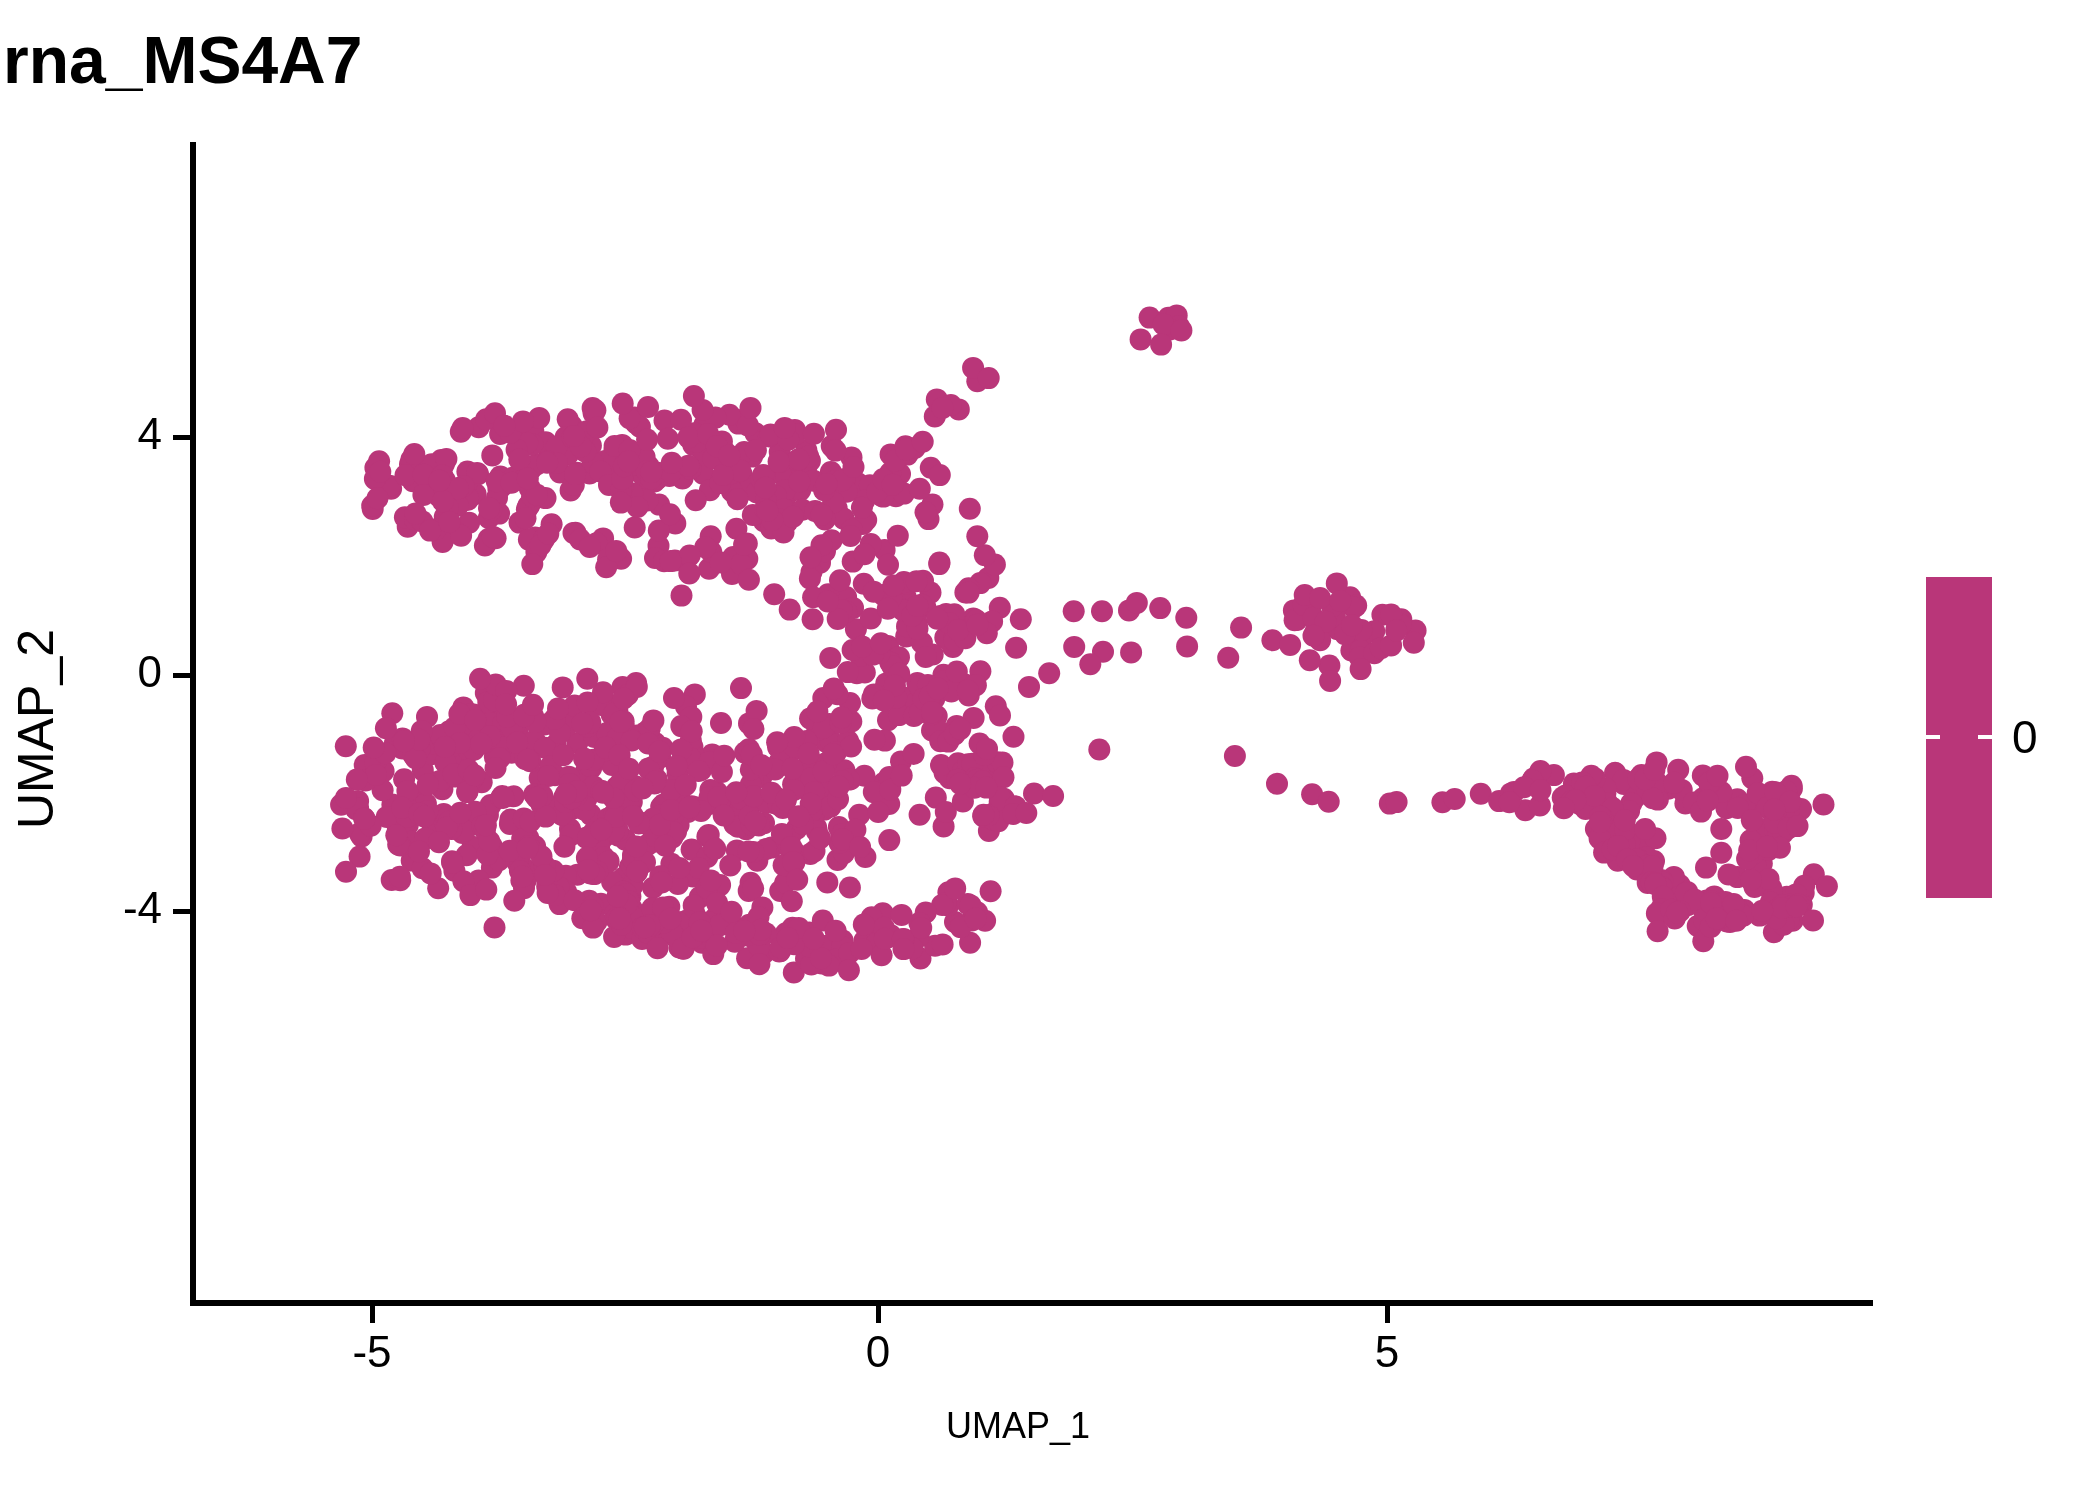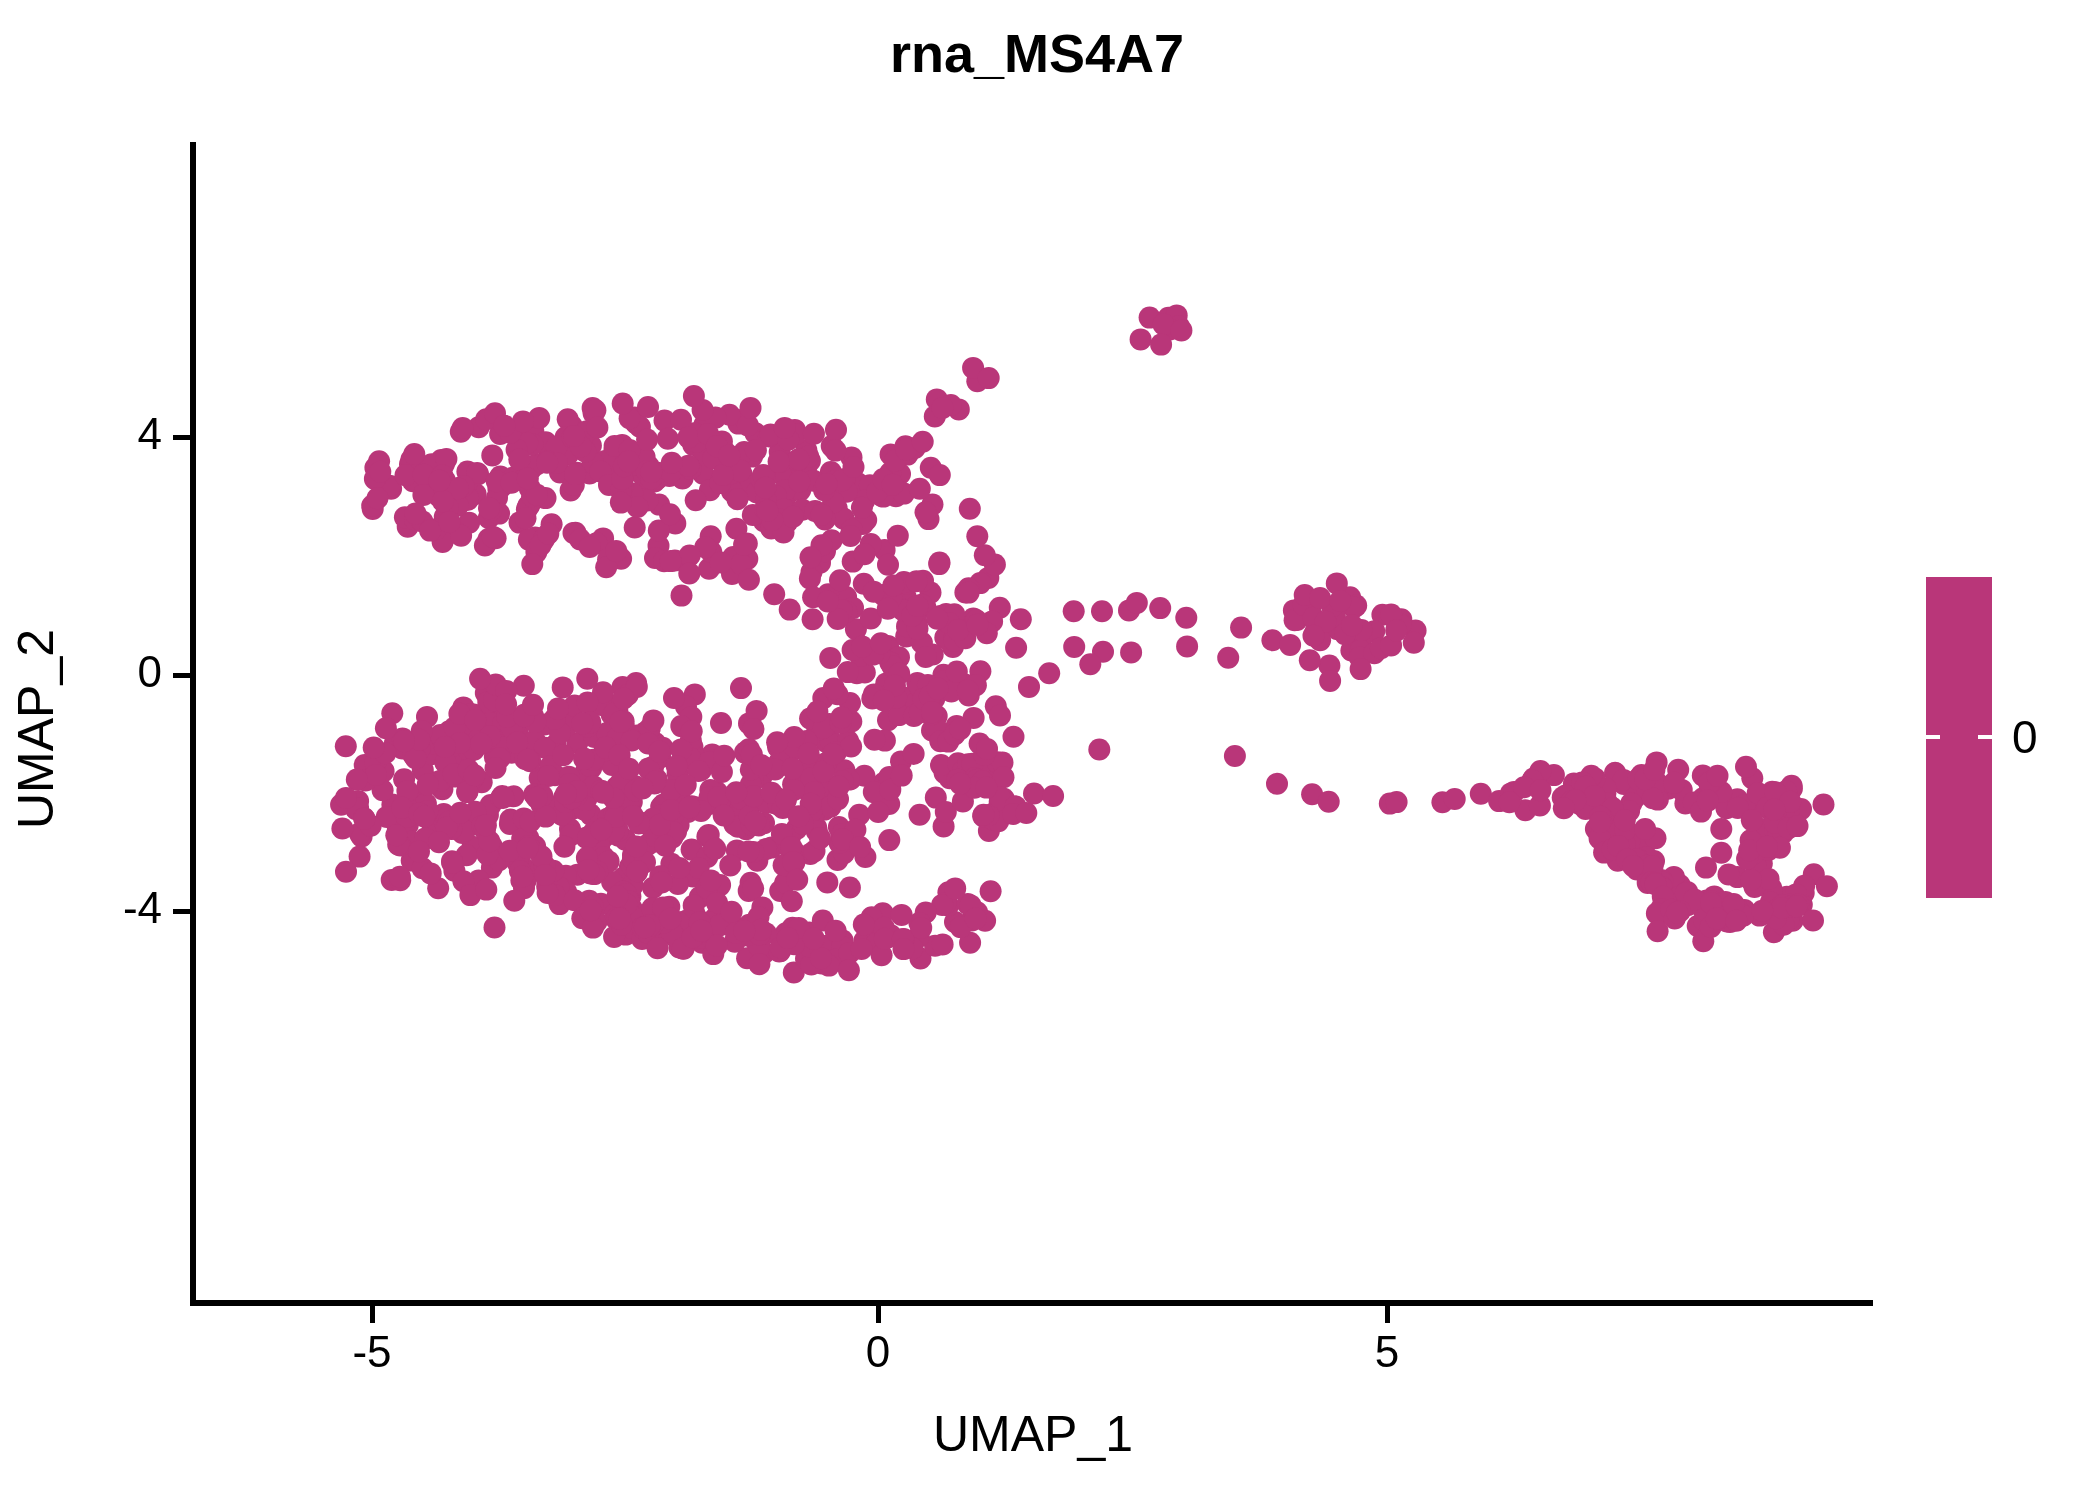--- a/index.html
+++ b/index.html
@@ -2,41 +2,41 @@
 <html><head>
 <meta charset="utf-8">
 <title>rna_MS4A7 UMAP</title>
 <style>
   html,body{margin:0;padding:0;background:#ffffff;}
   body{width:2100px;height:1500px;overflow:hidden;font-family:"Liberation Sans",sans-serif;}
   #root{position:relative;width:2100px;height:1500px;background:#ffffff;}
 
   
   .plot-title{
-    position:absolute;left:12px;top:22px;width:2050px;
-    text-align:center;font-size:54px;font-weight:bold;color:#000000;
+    position:absolute;left:3px;top:22px;width:2050px;
+    text-align:left;font-size:66px;font-weight:bold;color:#000000;
     font-family:"Liberation Sans",sans-serif;letter-spacing:0px;
   }
 
   
   .panel{position:absolute;left:193px;top:142px;width:1680px;height:1161px;background:#ffffff;}
   .axis-line-y{position:absolute;left:190px;top:142px;width:6px;height:1164px;background:#000000;}
   .axis-line-x{position:absolute;left:190px;top:1300px;width:1683px;height:6px;background:#000000;}
 
   .tick{position:absolute;background:#000000;}
   .tick-y{width:17px;height:5px;left:173px;}
   .tick-x{height:17px;width:5px;top:1306px;}
 
   .ticklabel{position:absolute;color:#000000;font-size:44px;font-family:"Liberation Sans",sans-serif;line-height:1;}
   .ticklabel-y{right:1938px;text-align:right;width:200px;}
   .ticklabel-x{text-align:center;width:200px;top:1330px;}
 
   .axis-title-x{
-    position:absolute;left:193px;top:1405px;width:1680px;text-align:center;
-    font-size:50px;color:#000000;font-family:"Liberation Sans",sans-serif;
+    position:absolute;left:178px;top:1405px;width:1680px;text-align:center;
+    font-size:36px;color:#000000;font-family:"Liberation Sans",sans-serif;
   }
   .axis-title-y{
     position:absolute;left:-545px;top:700px;width:1161px;text-align:center;
     font-size:50px;color:#000000;font-family:"Liberation Sans",sans-serif;
     transform:rotate(-90deg);transform-origin:center center;
   }
 
   
   #scatter{position:absolute;left:0;top:0;width:2100px;height:1500px;pointer-events:none;}
 

